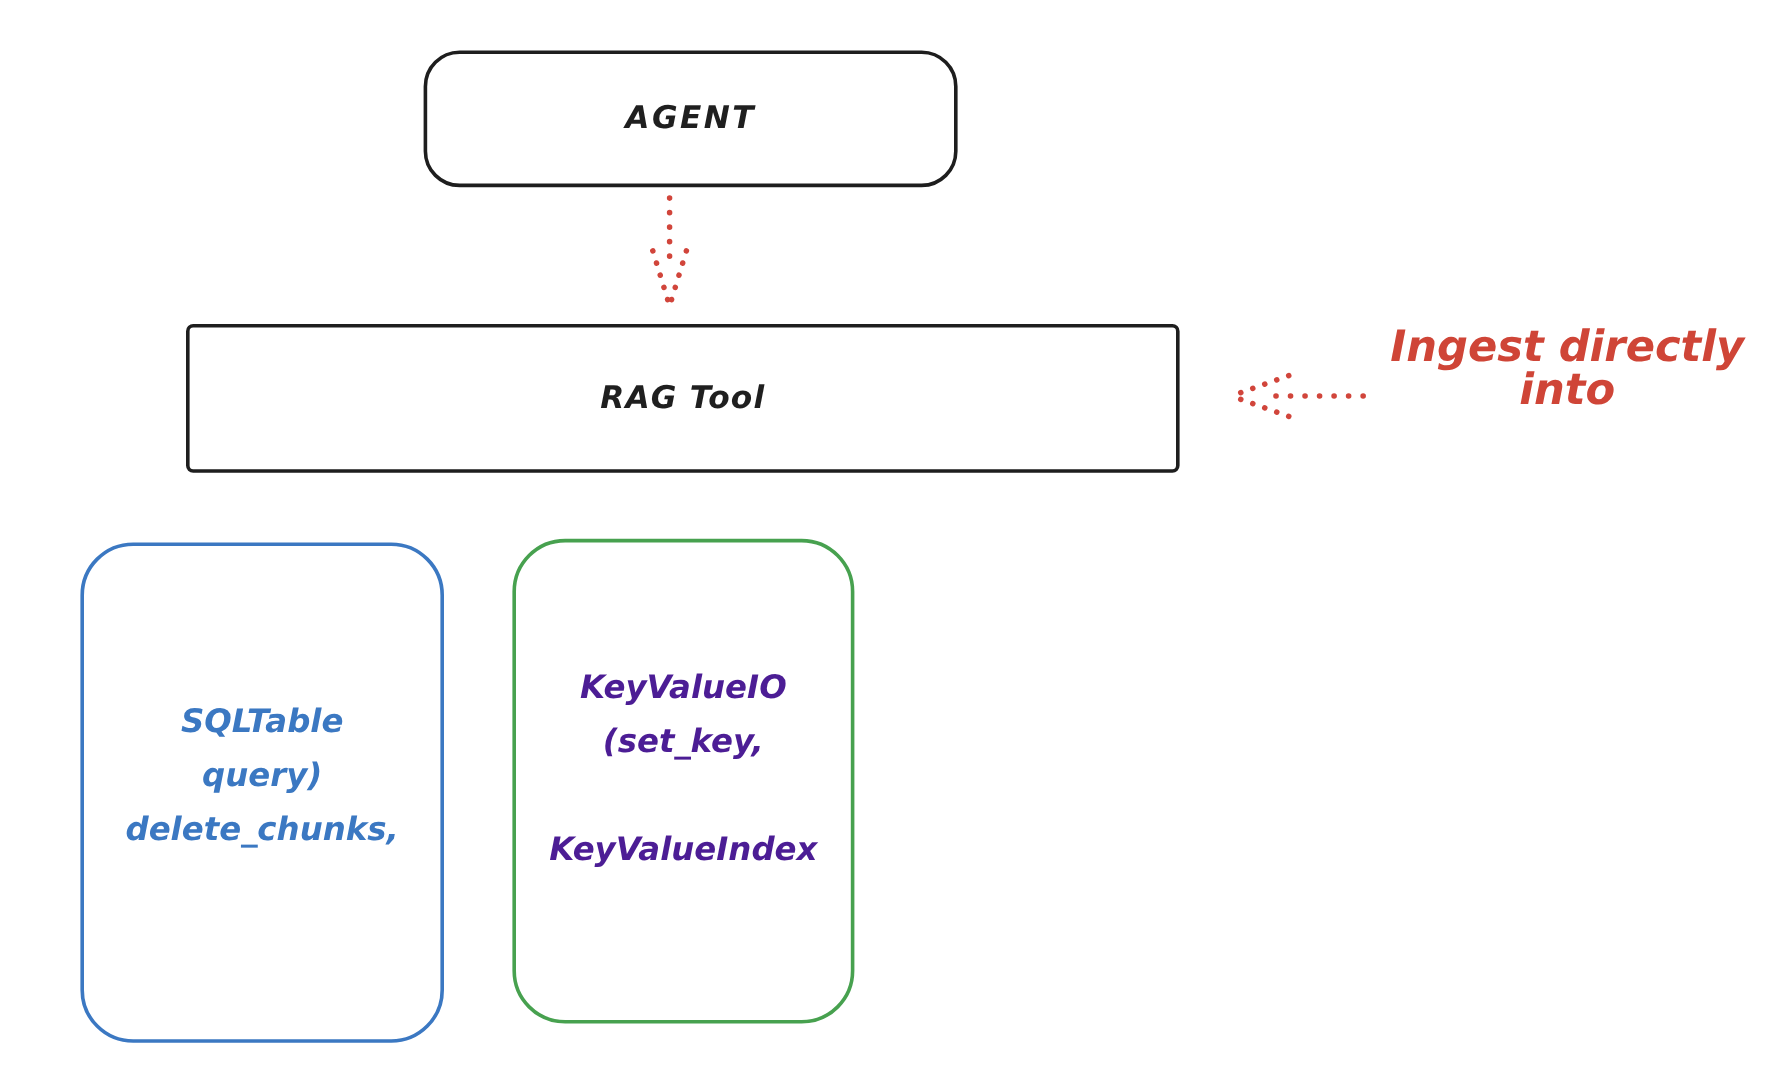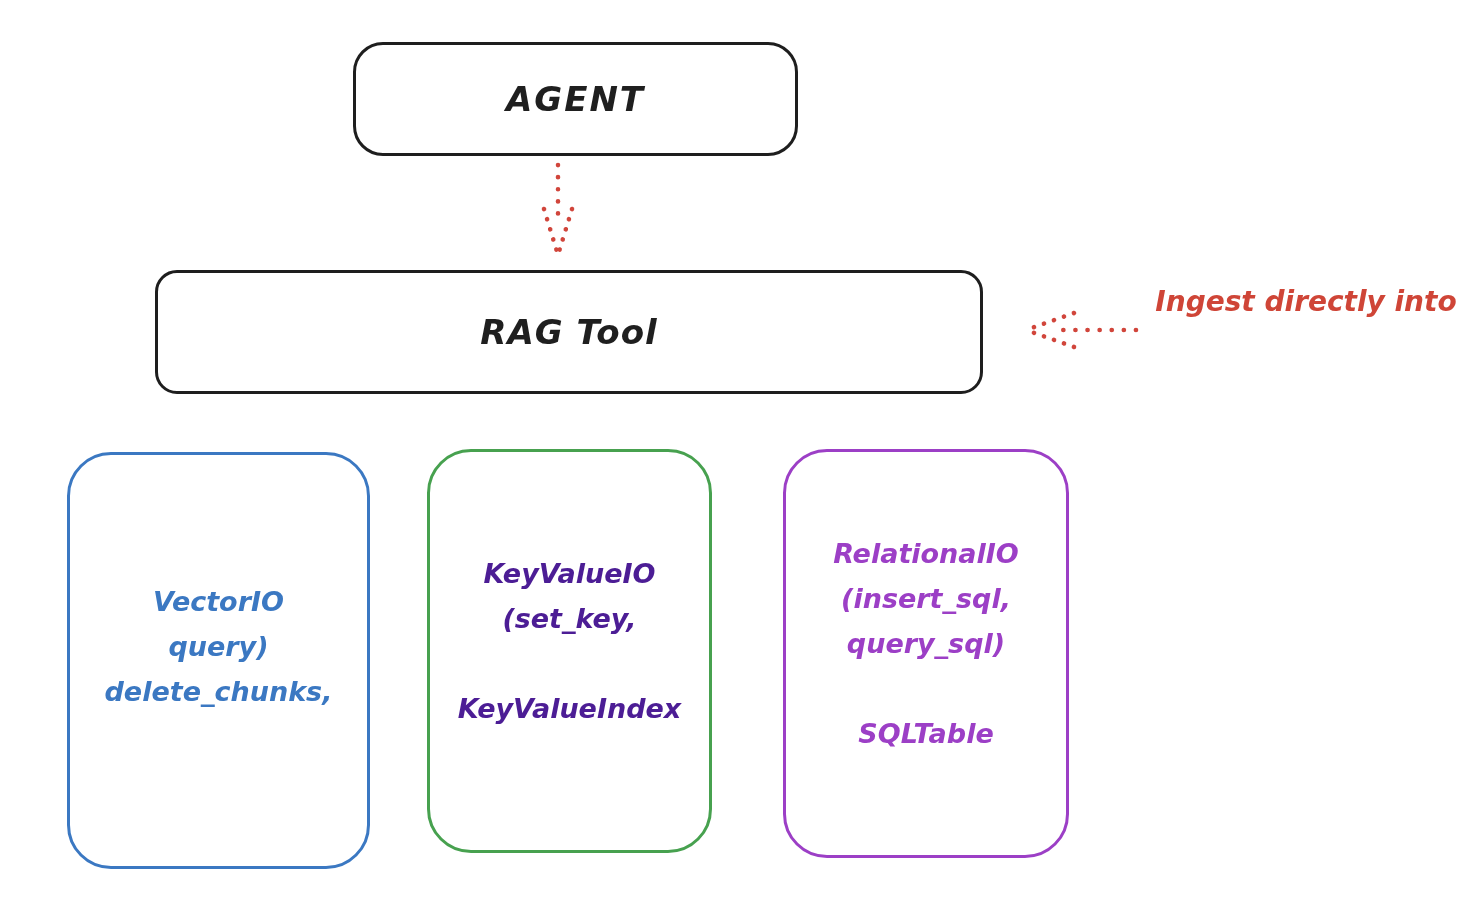--- a/index.html
+++ b/index.html
@@ -20,26 +20,26 @@
     border-radius: 30px;
     background: #ffffff;
     display: flex;
     align-items: center;
     justify-content: center;
   }
   .node-label {
     color: #1f1f1f;
     font-weight: bold;
     font-style: italic;
-    font-size: 34px;
+    font-size: 26px;
     letter-spacing: 2px;
   }
   .rag-label { letter-spacing: 1px; }
   .agent-box   { left: 353px; top: 42px;  width: 445px; height: 114px; }
-  .rag-box     { left: 155px; top: 270px; width: 828px; height: 124px; border-radius: 22px; }
+  .rag-box     { left: 155px; top: 270px; width: 828px; height: 124px; border-radius: 6px; }
 
   .backend {
     position: absolute;
     border-radius: 44px;
     background: #ffffff;
     border: 3.5px solid;
     display: flex;
     flex-direction: column;
     align-items: center;
     justify-content: center;
@@ -53,26 +53,26 @@
   .backend-vector     { left: 67px;  top: 452px; width: 303px; height: 417px; border-color: #3b78c2; color: #3b78c2; }
   .backend-keyvalue   { left: 427px; top: 449px; width: 285px; height: 404px; border-color: #47a14f; color: #4c1d95; }
   .backend-relational { left: 783px; top: 449px; width: 286px; height: 409px; border-color: #9c3fc6; color: #9c3fc6; }
   .index-label { margin-top: 45px; }
   .backend-vector .body-group { margin-top: -28px; }
   .backend-keyvalue .body-group { margin-top: -20px; }
   .backend-relational .body-group { margin-top: -20px; }
 
   .annotation {
     position: absolute;
-    left: 1138px; top: 284px; width: 336px;
+    left: 1138px; top: 272px; width: 336px;
     text-align: center;
     color: #cf4537;
     font-weight: bold;
     font-style: italic;
-    font-size: 28px;
+    font-size: 36px;
     line-height: 36px;
   }
   .arrow-svg { position: absolute; }
   .arrow-svg path {
     fill: none;
     stroke: #d1453b;
     stroke-width: 4.6;
     stroke-linecap: round;
     stroke-dasharray: 0.1 12;
   }
@@ -102,36 +102,28 @@
     <path class="head" d="M58 7 L10 24"></path>
     <path class="head" d="M58 41 L10 24"></path>
   </svg>
 
   <div class="annotation">
     <div>Ingest directly into</div>
   </div>
 
   <div class="backend backend-vector">
     <div class="body-group">
-      <div>VectorIO</div>
+      <div>SQLTable</div>
       <div>query)</div>
       <div>delete_chunks,</div>
     </div>
   </div>
 
   <div class="backend backend-keyvalue">
     <div class="body-group">
       <div>KeyValueIO</div>
       <div>(set_key,</div>
       <div class="index-label">KeyValueIndex</div>
     </div>
   </div>
 
-  <div class="backend backend-relational">
-    <div class="body-group">
-      <div>RelationalIO</div>
-      <div>(insert_sql,</div>
-      <div>query_sql)</div>
-      <div class="index-label">SQLTable</div>
-    </div>
-  </div>
 
 </div>
 
 </body></html>

